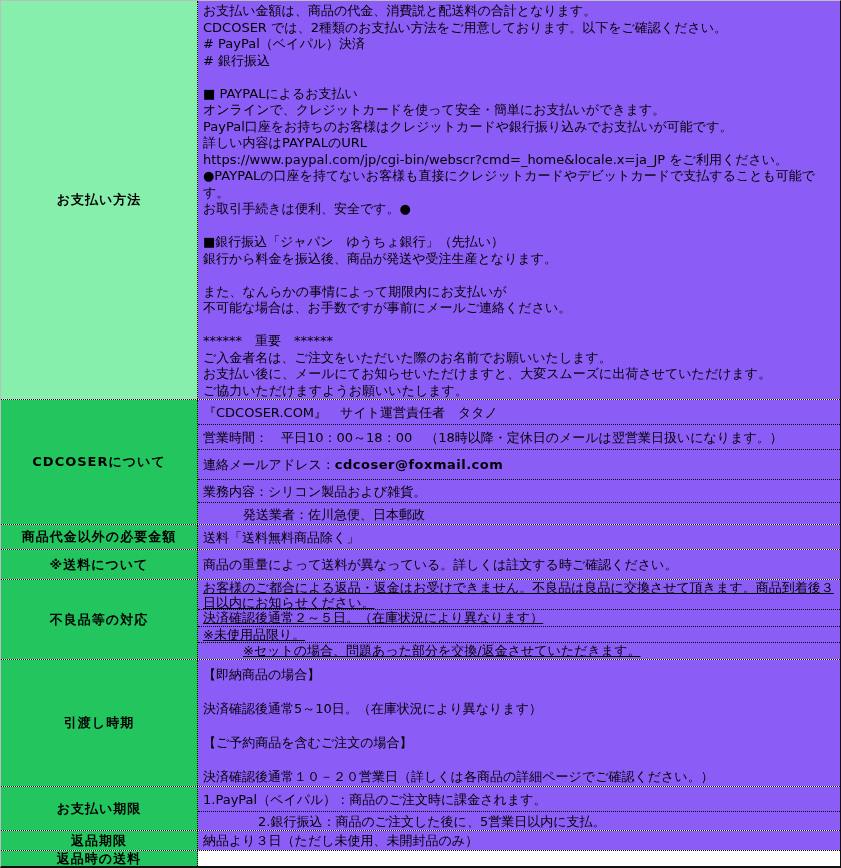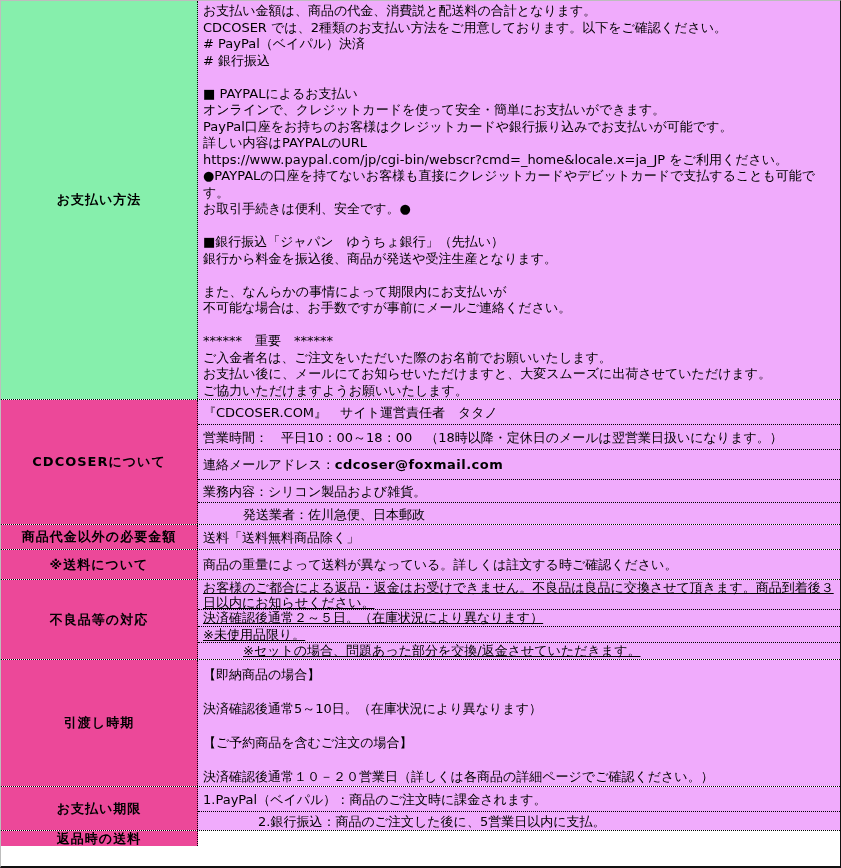--- a/index.html
+++ b/index.html
@@ -26,36 +26,36 @@
     display: flex;
     border-top: 1px dotted #000000;
     box-sizing: border-box;
     flex: 0 0 auto;
   }
   .row:first-child { border-top: none; }
   .hcell {
     width: 197px;
     min-width: 197px;
     box-sizing: border-box;
-    background: #ec4899;
+    background: #22c55e;
     border-right: 1px dotted #000000;
     display: flex;
     align-items: center;
     justify-content: center;
     font-weight: bold;
     text-align: center;
     padding: 1px 6px;
     letter-spacing: 1px;
   }
   .sec-payment .hcell { background: #86efac; }
   .ccell {
     flex: 1;
     min-width: 0;
     box-sizing: border-box;
-    background: #f0abfc;
+    background: #8b5cf6;
   }
   .pad { padding: 2px 5px; }
   
   .sec-payment { height: 398px; }
   .pline { line-height: 16.5px; min-height: 16.5px; white-space: normal; word-break: break-all; }
   
   .sec-about { height: 125px; }
   .subrow {
     box-sizing: border-box;
     border-bottom: 1px dotted #000000;
@@ -176,18 +176,22 @@
   </div>
 
   <div class="row sec-deadline">
     <div class="hcell">お支払い期限</div>
     <div class="ccell">
       <div class="subrow">1.PayPal（ベイパル）：商品のご注文時に課金されます。</div>
       <div class="subrow">2.銀行振込：商品のご注文した後に、5営業日以内に支払。</div>
     </div>
   </div>
 
+  <div class="row sec-return-period">
+    <div class="hcell">返品期限</div>
+    <div class="ccell single">納品より３日（ただし未使用、未開封品のみ）</div>
+  </div>
 
   <div class="row sec-return-shipping">
     <div class="hcell">返品時の送料</div>
   </div>
 
 </div>
 
 </body></html>

